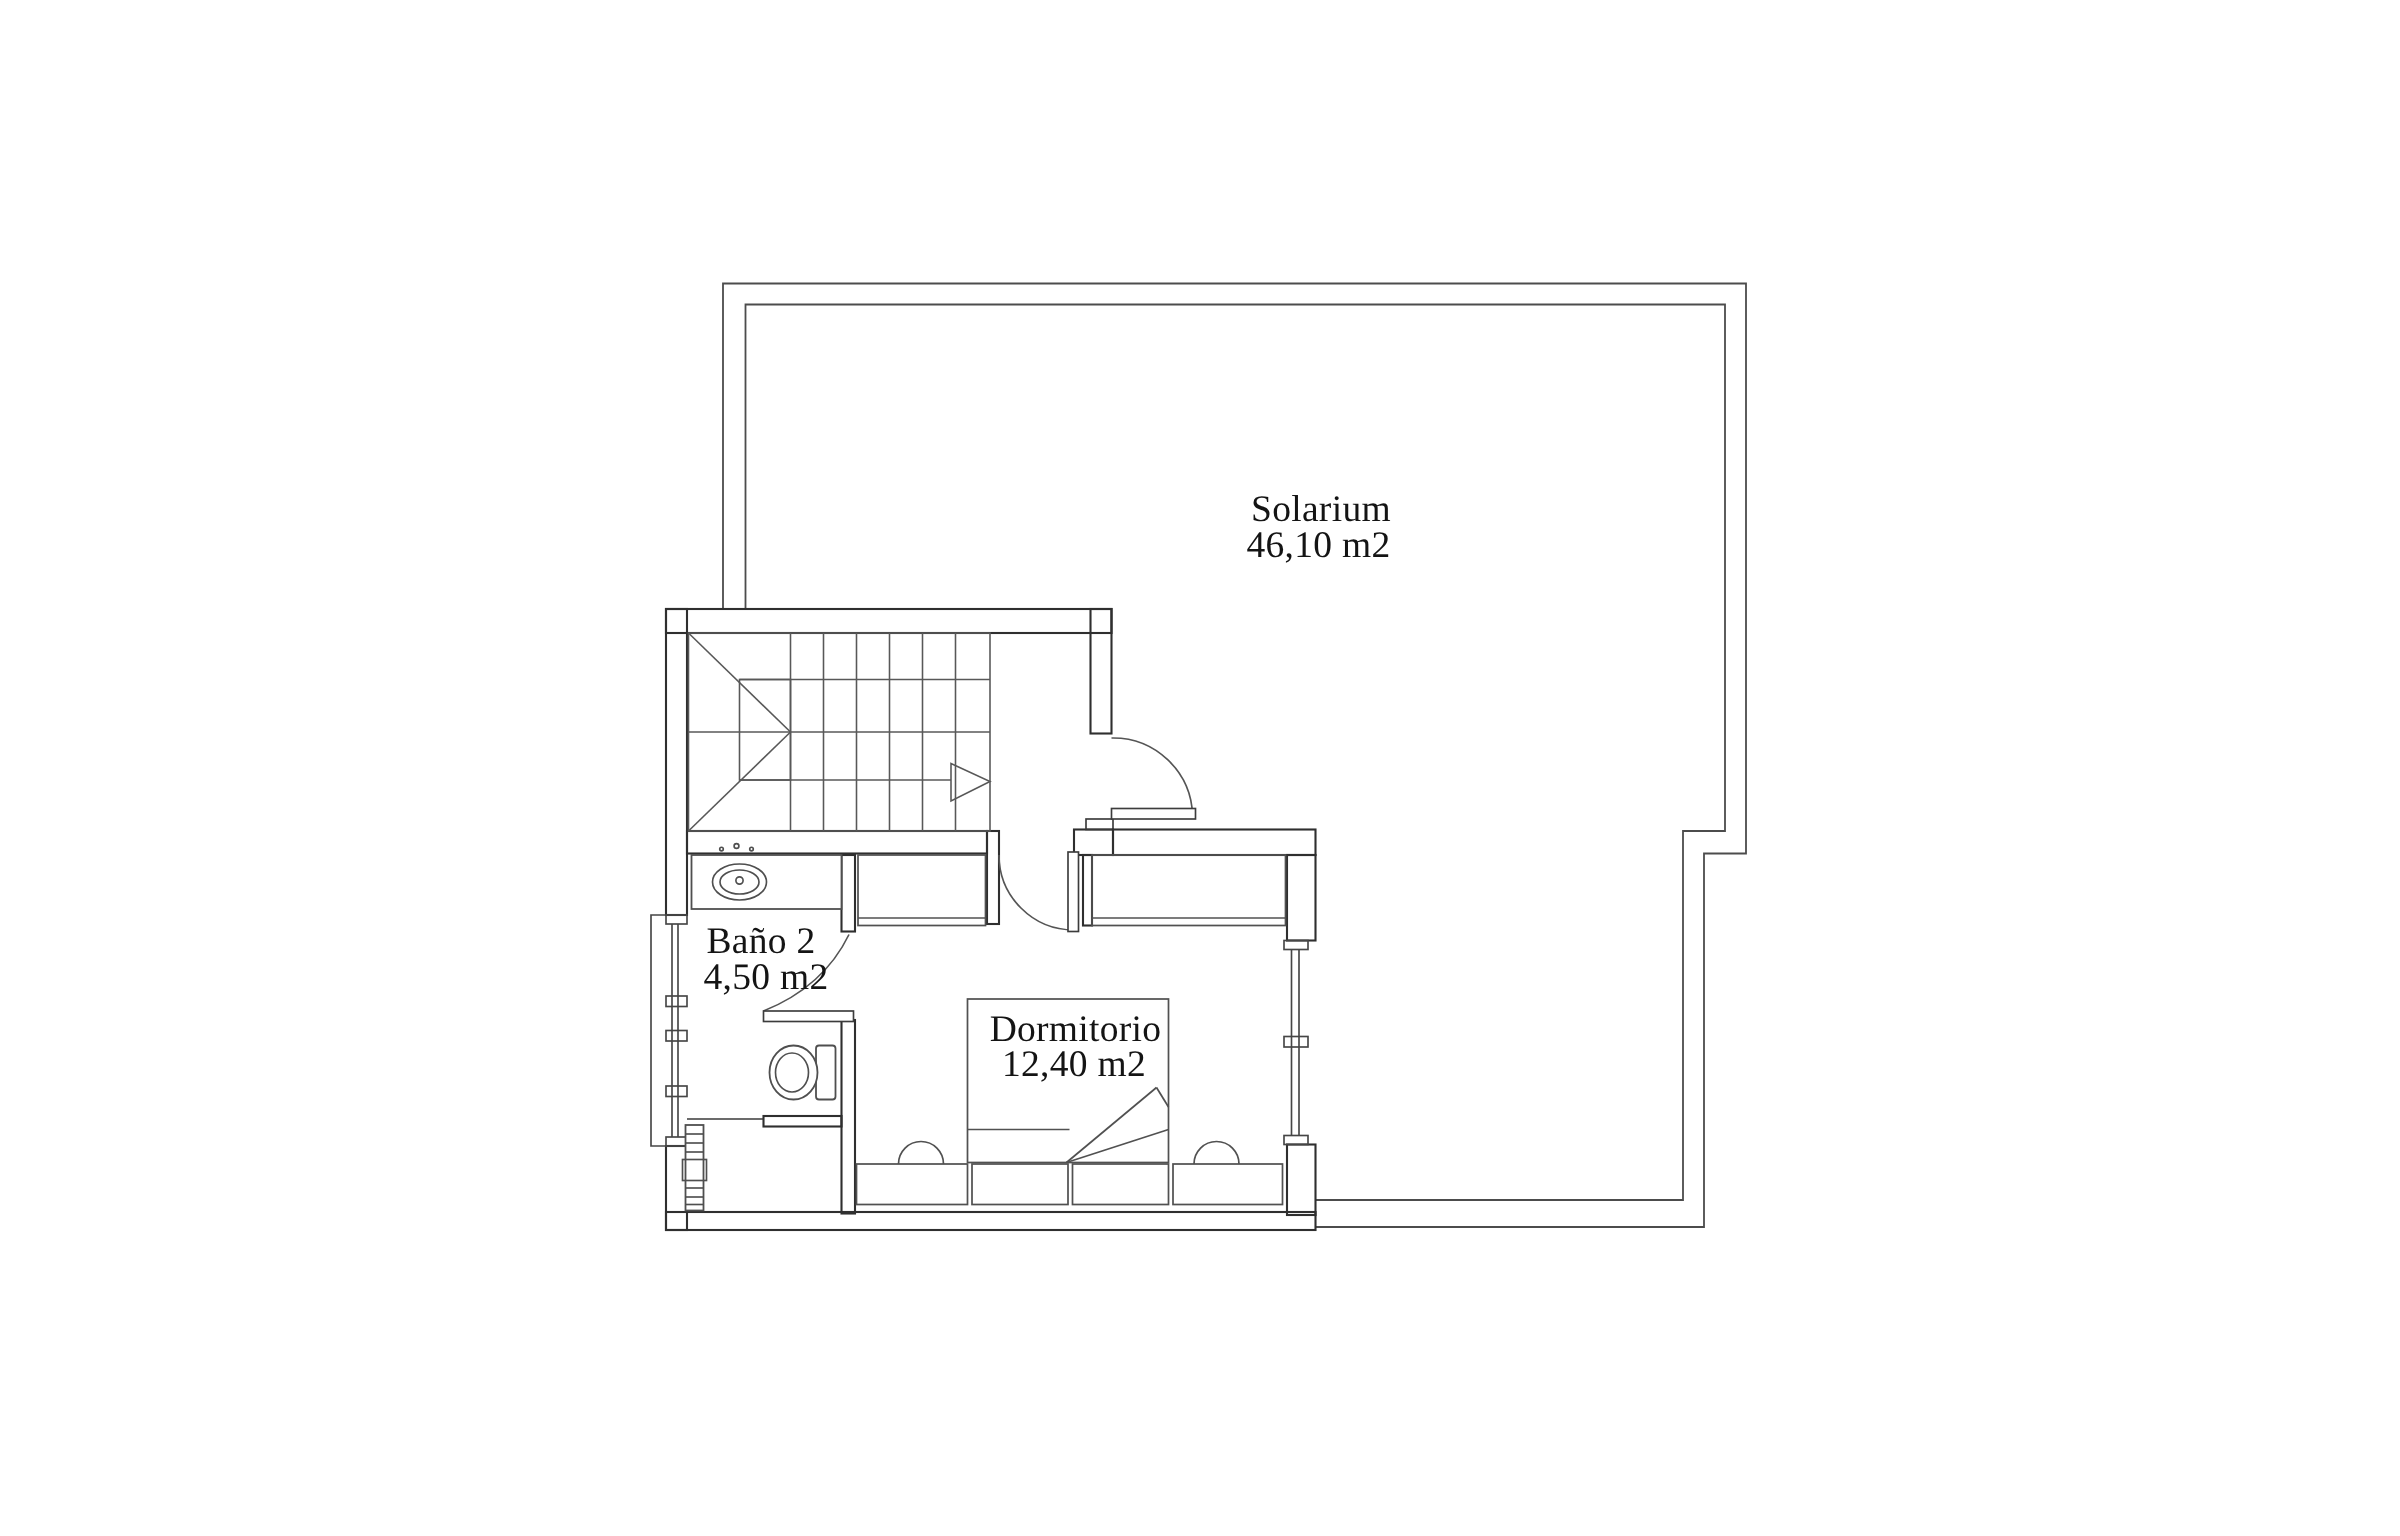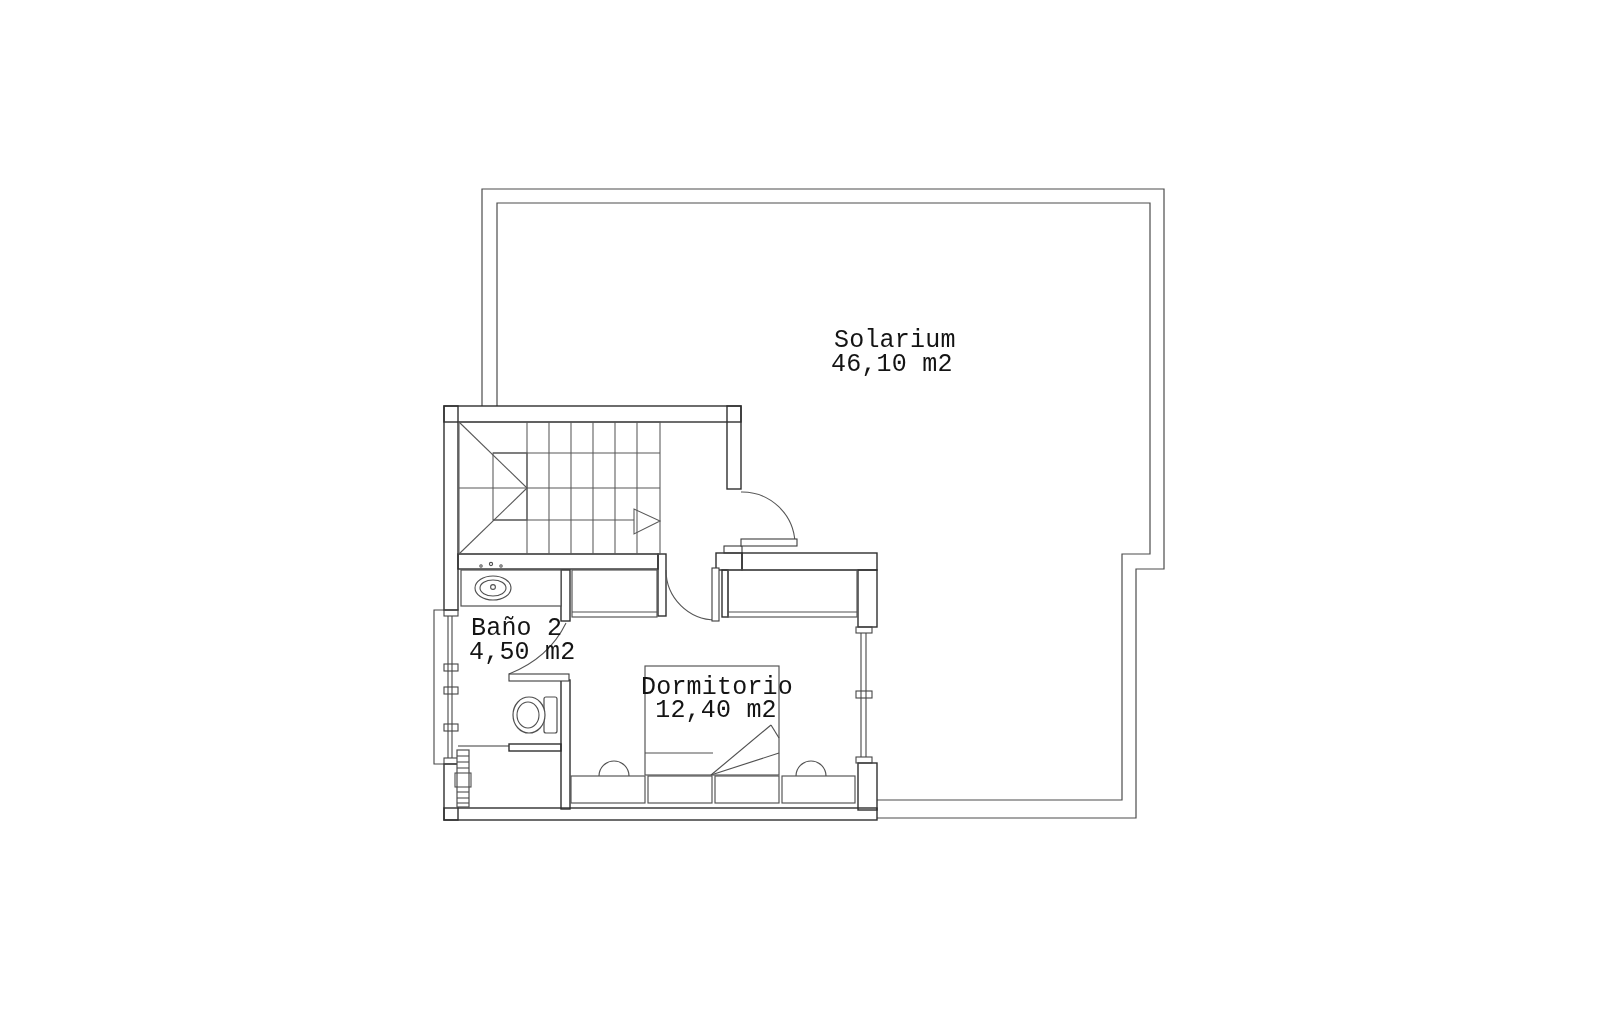--- a/index.html
+++ b/index.html
@@ -1,18 +1,18 @@
 <!DOCTYPE html>
 <html><head>
 <meta charset="utf-8">
 <style>
   html,body { margin:0; padding:0; background:#ffffff; }
   .canvas {
     position:relative; width:1600px; height:1024px; background:#ffffff;
-    font-family:Liberation Mono, monospace; overflow:hidden;
+    font-family:Liberation Serif, serif; overflow:hidden;
   }
   svg { position:absolute; left:0; top:0; }
 
   .wall      { fill:none; stroke:#2f2f2f; stroke-width:1.4; }
   .wallthin  { fill:none; stroke:#3a3a3a; stroke-width:1.1; }
   .rail      { fill:none; stroke:#4c4c4c; stroke-width:1.2; }
   .stair     { fill:none; stroke:#585858; stroke-width:1.05; }
   .fix       { fill:#ffffff; stroke:#4f4f4f; stroke-width:1.2; }
   .fixline   { fill:none; stroke:#4f4f4f; stroke-width:1.1; }
   .furn      { fill:none; stroke:#515151; stroke-width:1.15; }

